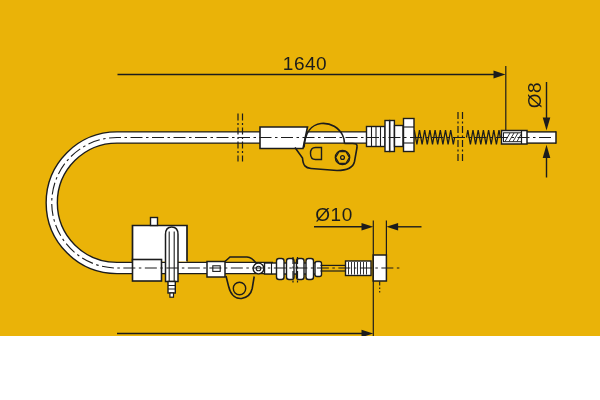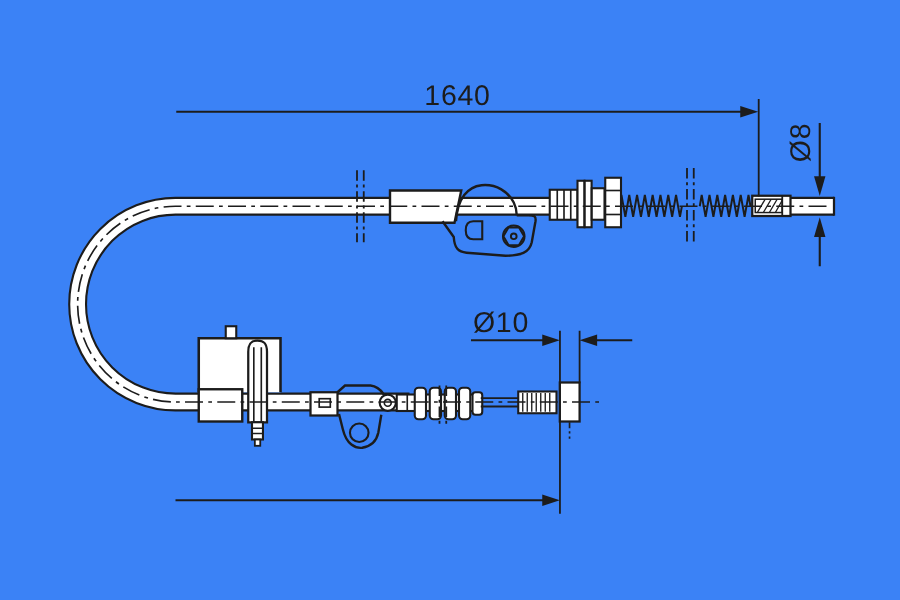--- a/index.html
+++ b/index.html
@@ -1,17 +1,17 @@
 <!DOCTYPE html>
 <html><head>
 <meta charset="utf-8">
 <style>
   html,body{margin:0;padding:0;background:#fff;}
   .stage{
-    position:relative;width:600px;height:400px;background:#3b82f6;overflow:hidden;
+    position:relative;width:600px;height:336px;background:#eab308;overflow:hidden;
     font-family:"Liberation Sans","DejaVu Sans",sans-serif;
   }
   svg{position:absolute;left:0;top:0;}
   svg text{
     fill:#1c1c1c;
     font-family:"Liberation Sans","DejaVu Sans",sans-serif;
     font-size:19px;
     letter-spacing:0.5px;
   }
 </style>

